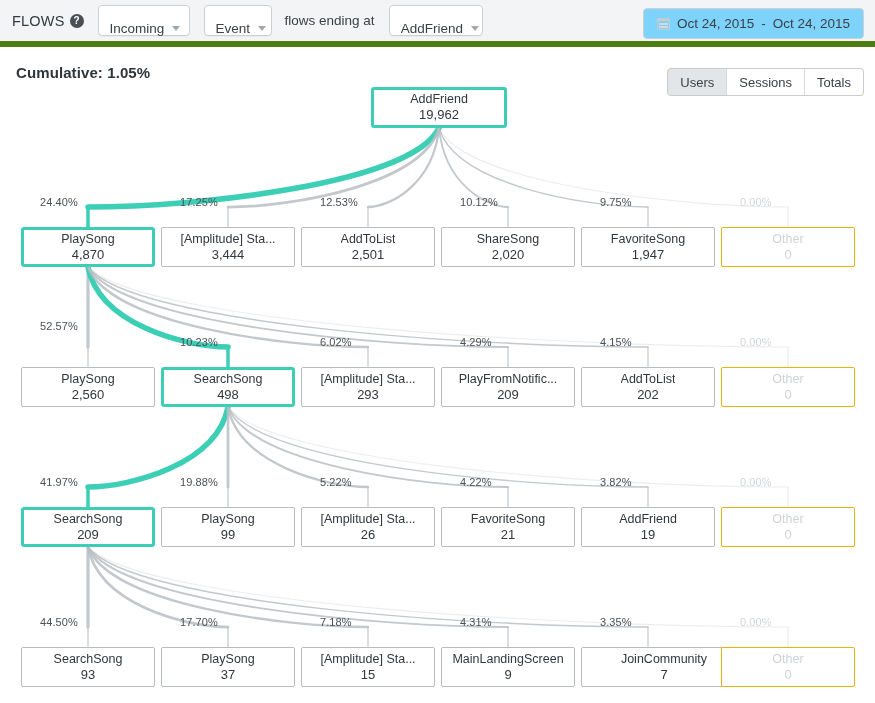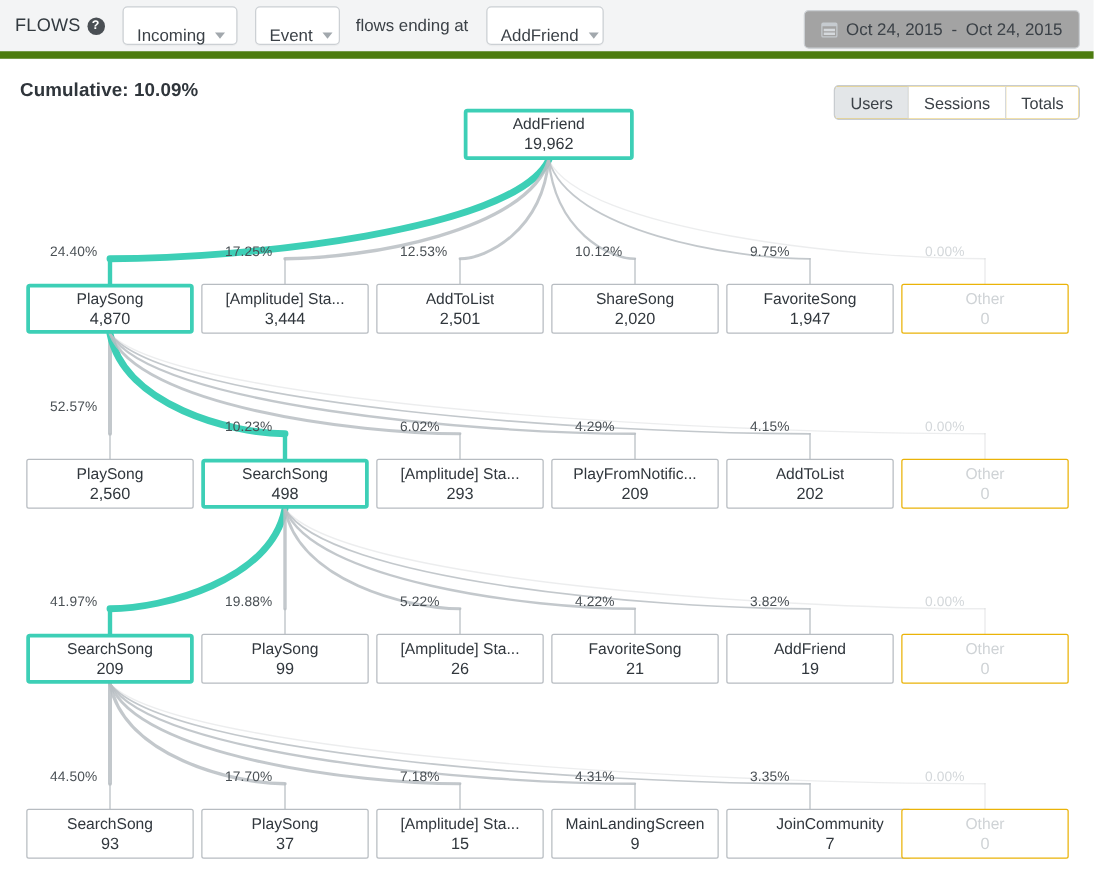--- a/index.html
+++ b/index.html
@@ -40,21 +40,21 @@
   .dd.w-event { width: 68px; }
   .dd.w-addfriend { width: 94px; }
   .caret {
     width: 0; height: 0; margin-left: 8px;
     border-left: 4.5px solid transparent; border-right: 4.5px solid transparent;
     border-top: 5px solid #a2a8ad;
   }
   .static-text { margin-left: 13px; font-size: 13.5px; color: #3b4147; }
   .daterange {
     position: absolute; right: 11px; top: 8px; height: 31px;
-    background: #a3a3a3; border: 1px solid #ccd0d4; border-radius: 4px;
+    background: #7dd3fc; border: 1px solid #ccd0d4; border-radius: 4px;
     display: flex; align-items: center; gap: 7px; padding: 0 13px;
     font-size: 13.5px; color: #3b4147;
   }
   .cal-icon { width: 13px; height: 13px; position: relative; display: inline-block; }
   .cal-icon i {
     position: absolute; left: 0; top: 1px; width: 13px; height: 12px;
     border: 1.5px solid #c6cbd0; border-radius: 1.5px; border-top-width: 3.5px;
   }
   .cal-icon b {
     position: absolute; left: 2px; top: 6px; width: 9px; height: 1.5px;
@@ -138,21 +138,21 @@
       <span class="cal-icon">
           <i></i>
           <b></b>
         </span>
       <span>Oct 24, 2015</span>
       <span>-</span>
       <span>Oct 24, 2015</span>
     </div>
   </div>
 
-  <div class="cumulative">Cumulative: 10.09%</div>
+  <div class="cumulative">Cumulative: 1.05%</div>
 
   <div class="seg-group">
     <div class="seg active">Users</div>
     <div class="seg">Sessions</div>
     <div class="seg">Totals</div>
   </div>
 
   <div id="canvas">
     <svg class="links" id="links">
         <path d="M 439 128 C 410.92 184.88, 193.3 207, 88 207" fill="none" stroke="#3dcfb6" stroke-width="5.5" stroke-linecap="round" opacity="1"></path>

